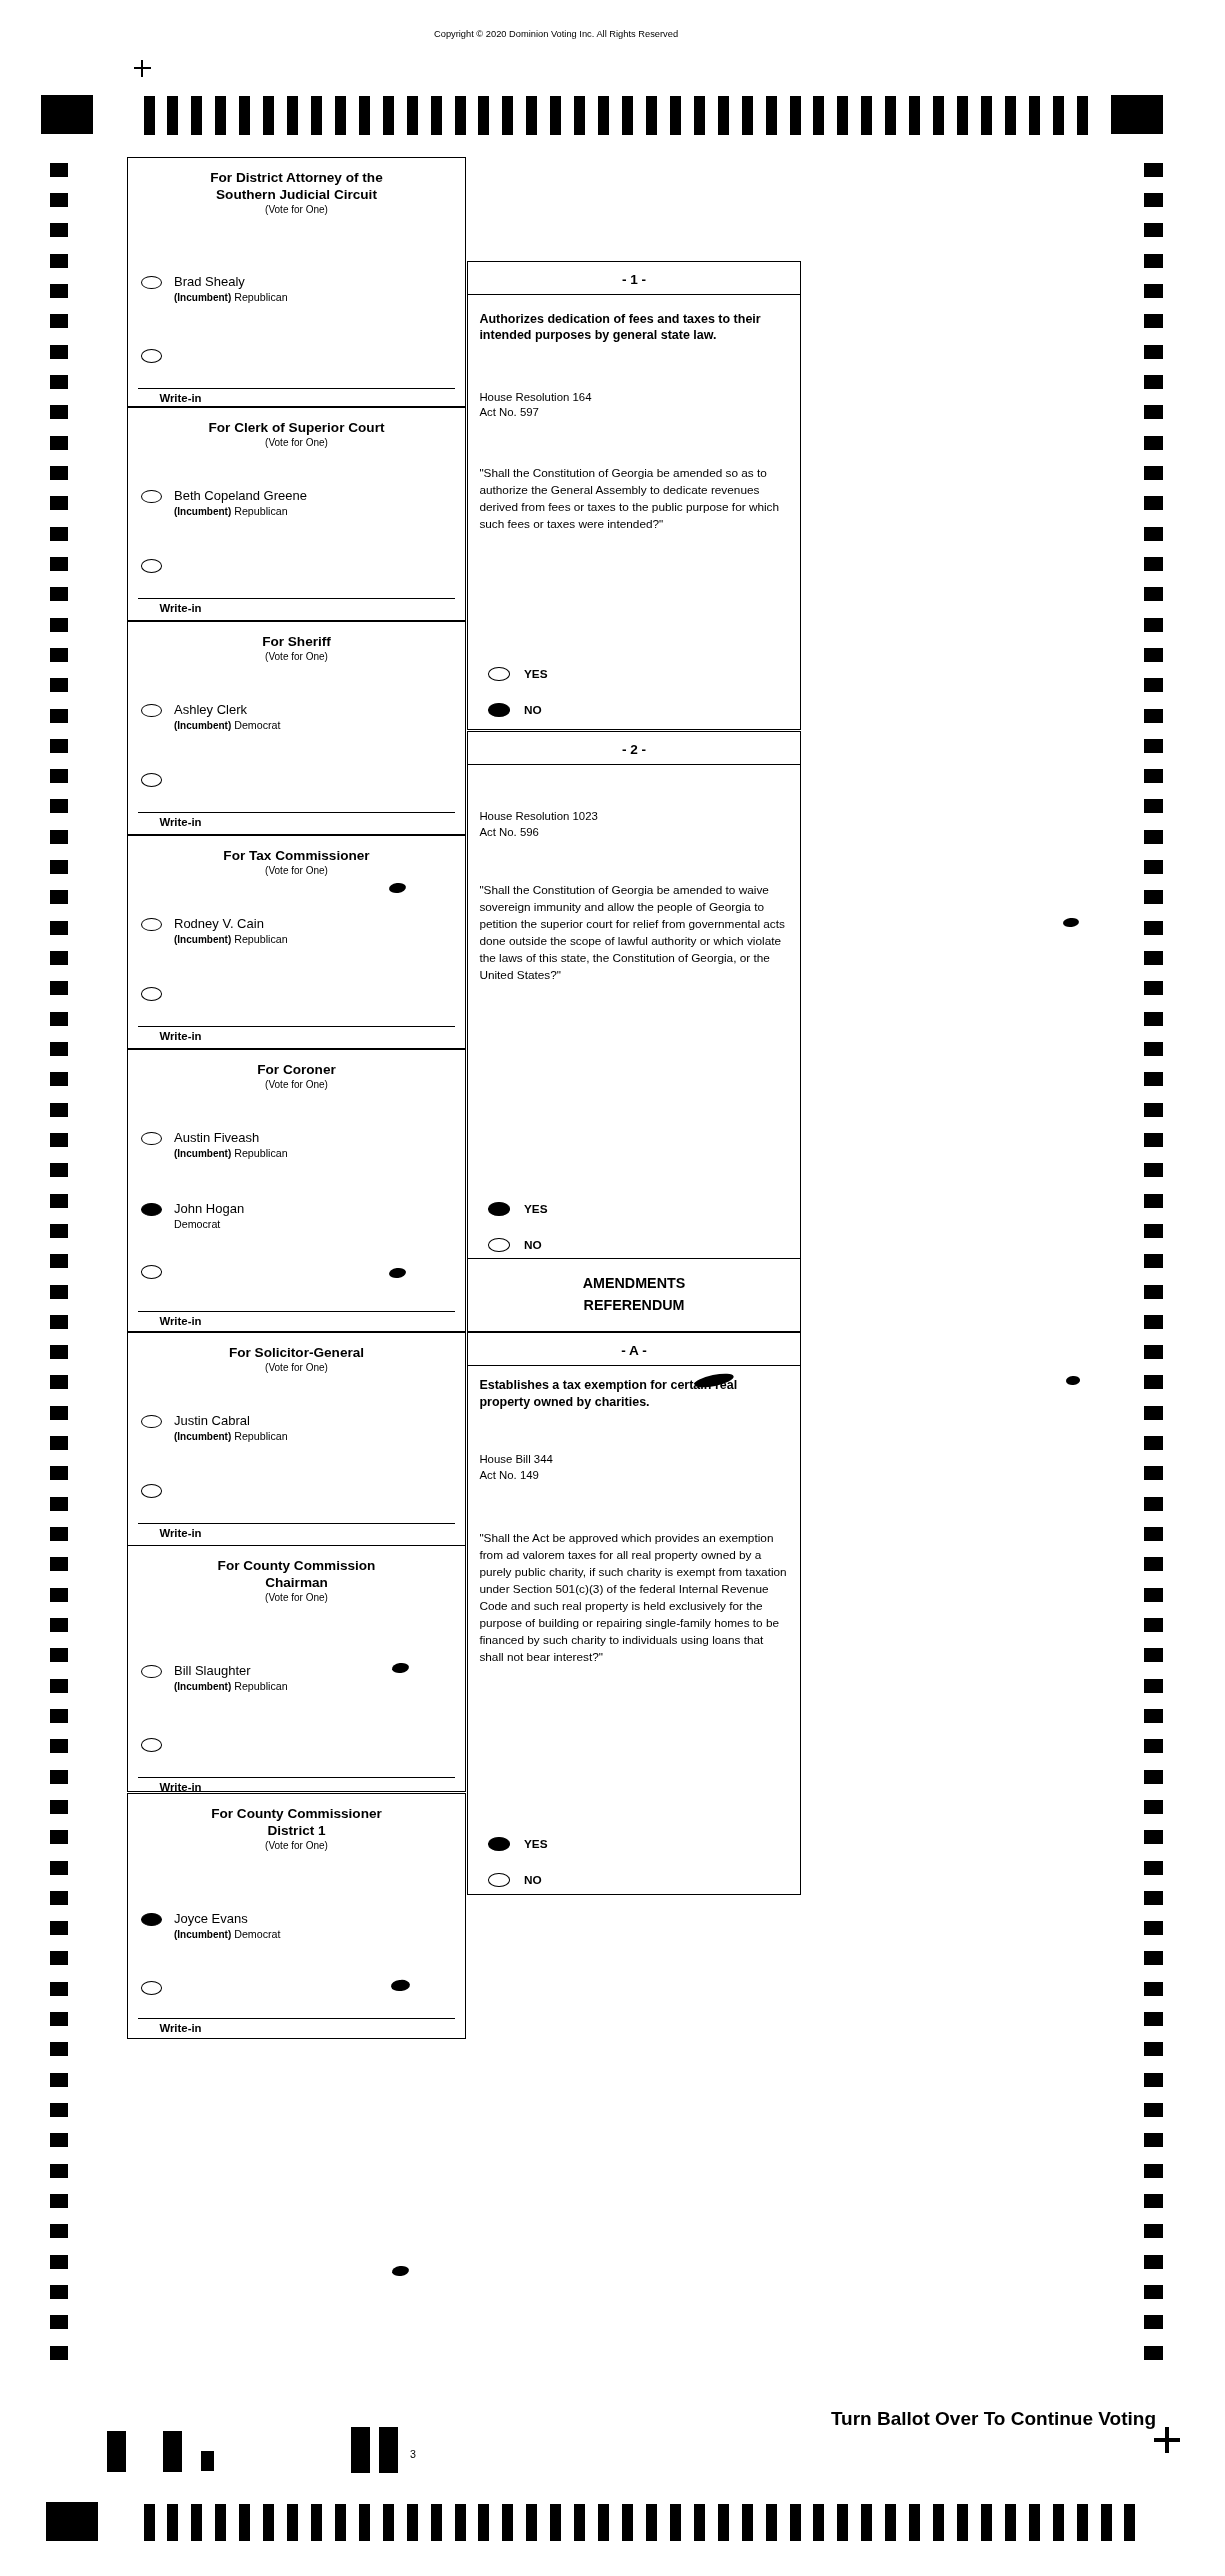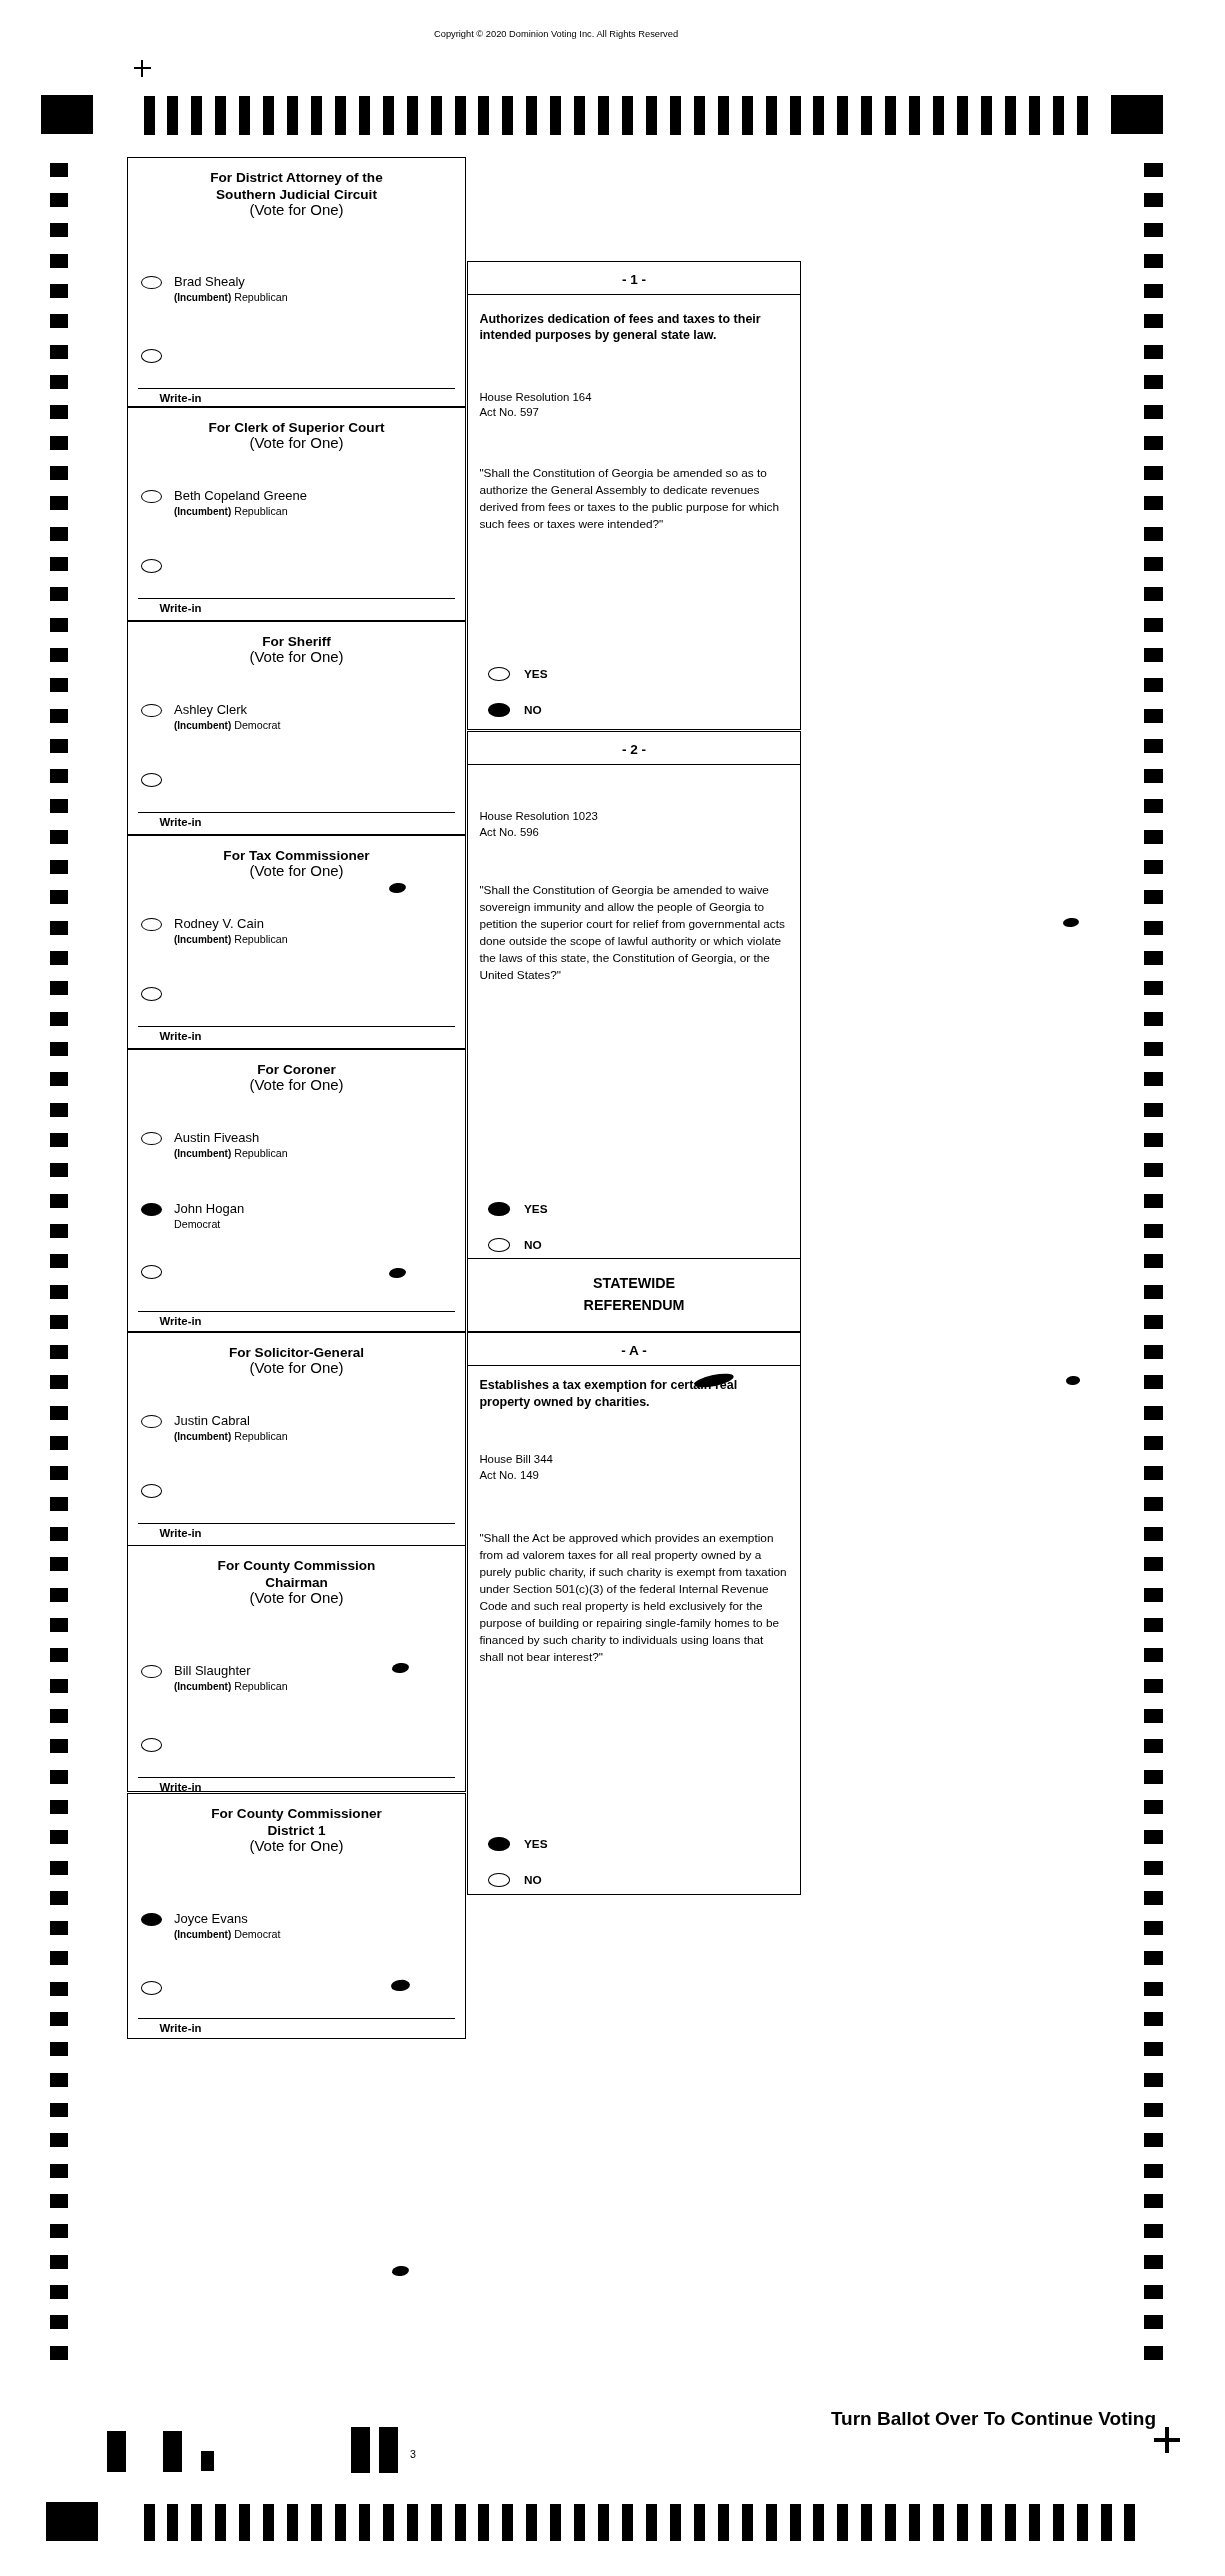--- a/index.html
+++ b/index.html
@@ -19,21 +19,21 @@
 
   .copyright { position:absolute; top:28.6px; left:434px; width:357px; font-size:9.3px; }
 
   
   .ballot-box { position:absolute; border:1.4px solid #000; background:#fff; }
   .contest { left:127px; width:339px; }
   .rbox { left:467px; width:334px; }
 
   .c-head { text-align:center; padding-top:11.4px; }
   .c-title div { font-weight:bold; font-size:13.6px; line-height:17px; }
-  .c-vote { font-size:15px; line-height:14.3px; }
+  .c-vote { font-size:10px; line-height:14.3px; }
 
   .cand { position:relative; padding-left:46px; }
   .oval { position:absolute; display:block; width:21.4px; height:13.6px; border:1.8px solid #000; border-radius:50%; background:#fff; }
   .oval.filled { background:#000; }
   .cand .oval { left:13px; top:2.1px; }
   .cand-name { font-weight:normal; font-size:13px; line-height:15.7px; }
   .cand-sub { font-size:10.7px; line-height:13px; margin-top:1.4px; }
   .cand-sub b { font-size:10px; }
   .blank-row { position:relative; height:17px; }
   .blank-row .oval { left:13px; top:1.4px; }
@@ -265,21 +265,21 @@
       <span class="oval filled"></span>
       <span class="choice-label">YES</span>
     </div>
     <div class="choice" style="top:505px">
       <span class="oval"></span>
       <span class="choice-label">NO</span>
     </div>
   </section>
 
   <section class="ballot-box rbox rhead" style="top:1258px;height:74px;padding-top:14.3px">
-    <div>STATEWIDE</div>
+    <div>AMENDMENTS</div>
     <div>REFERENDUM</div>
   </section>
 
   <section class="ballot-box rbox" style="top:1332px;height:563px">
     <div class="m-num-wrap"><span class="m-num">- A -</span></div>
     <p class="m-summary" style="margin-top:11.4px">Establishes a tax exemption for certain real property owned by charities.</p>
     <div class="m-ref" style="margin-top:42px">
       <div>House Bill 344</div>
       <div>Act No. 149</div>
     </div>

